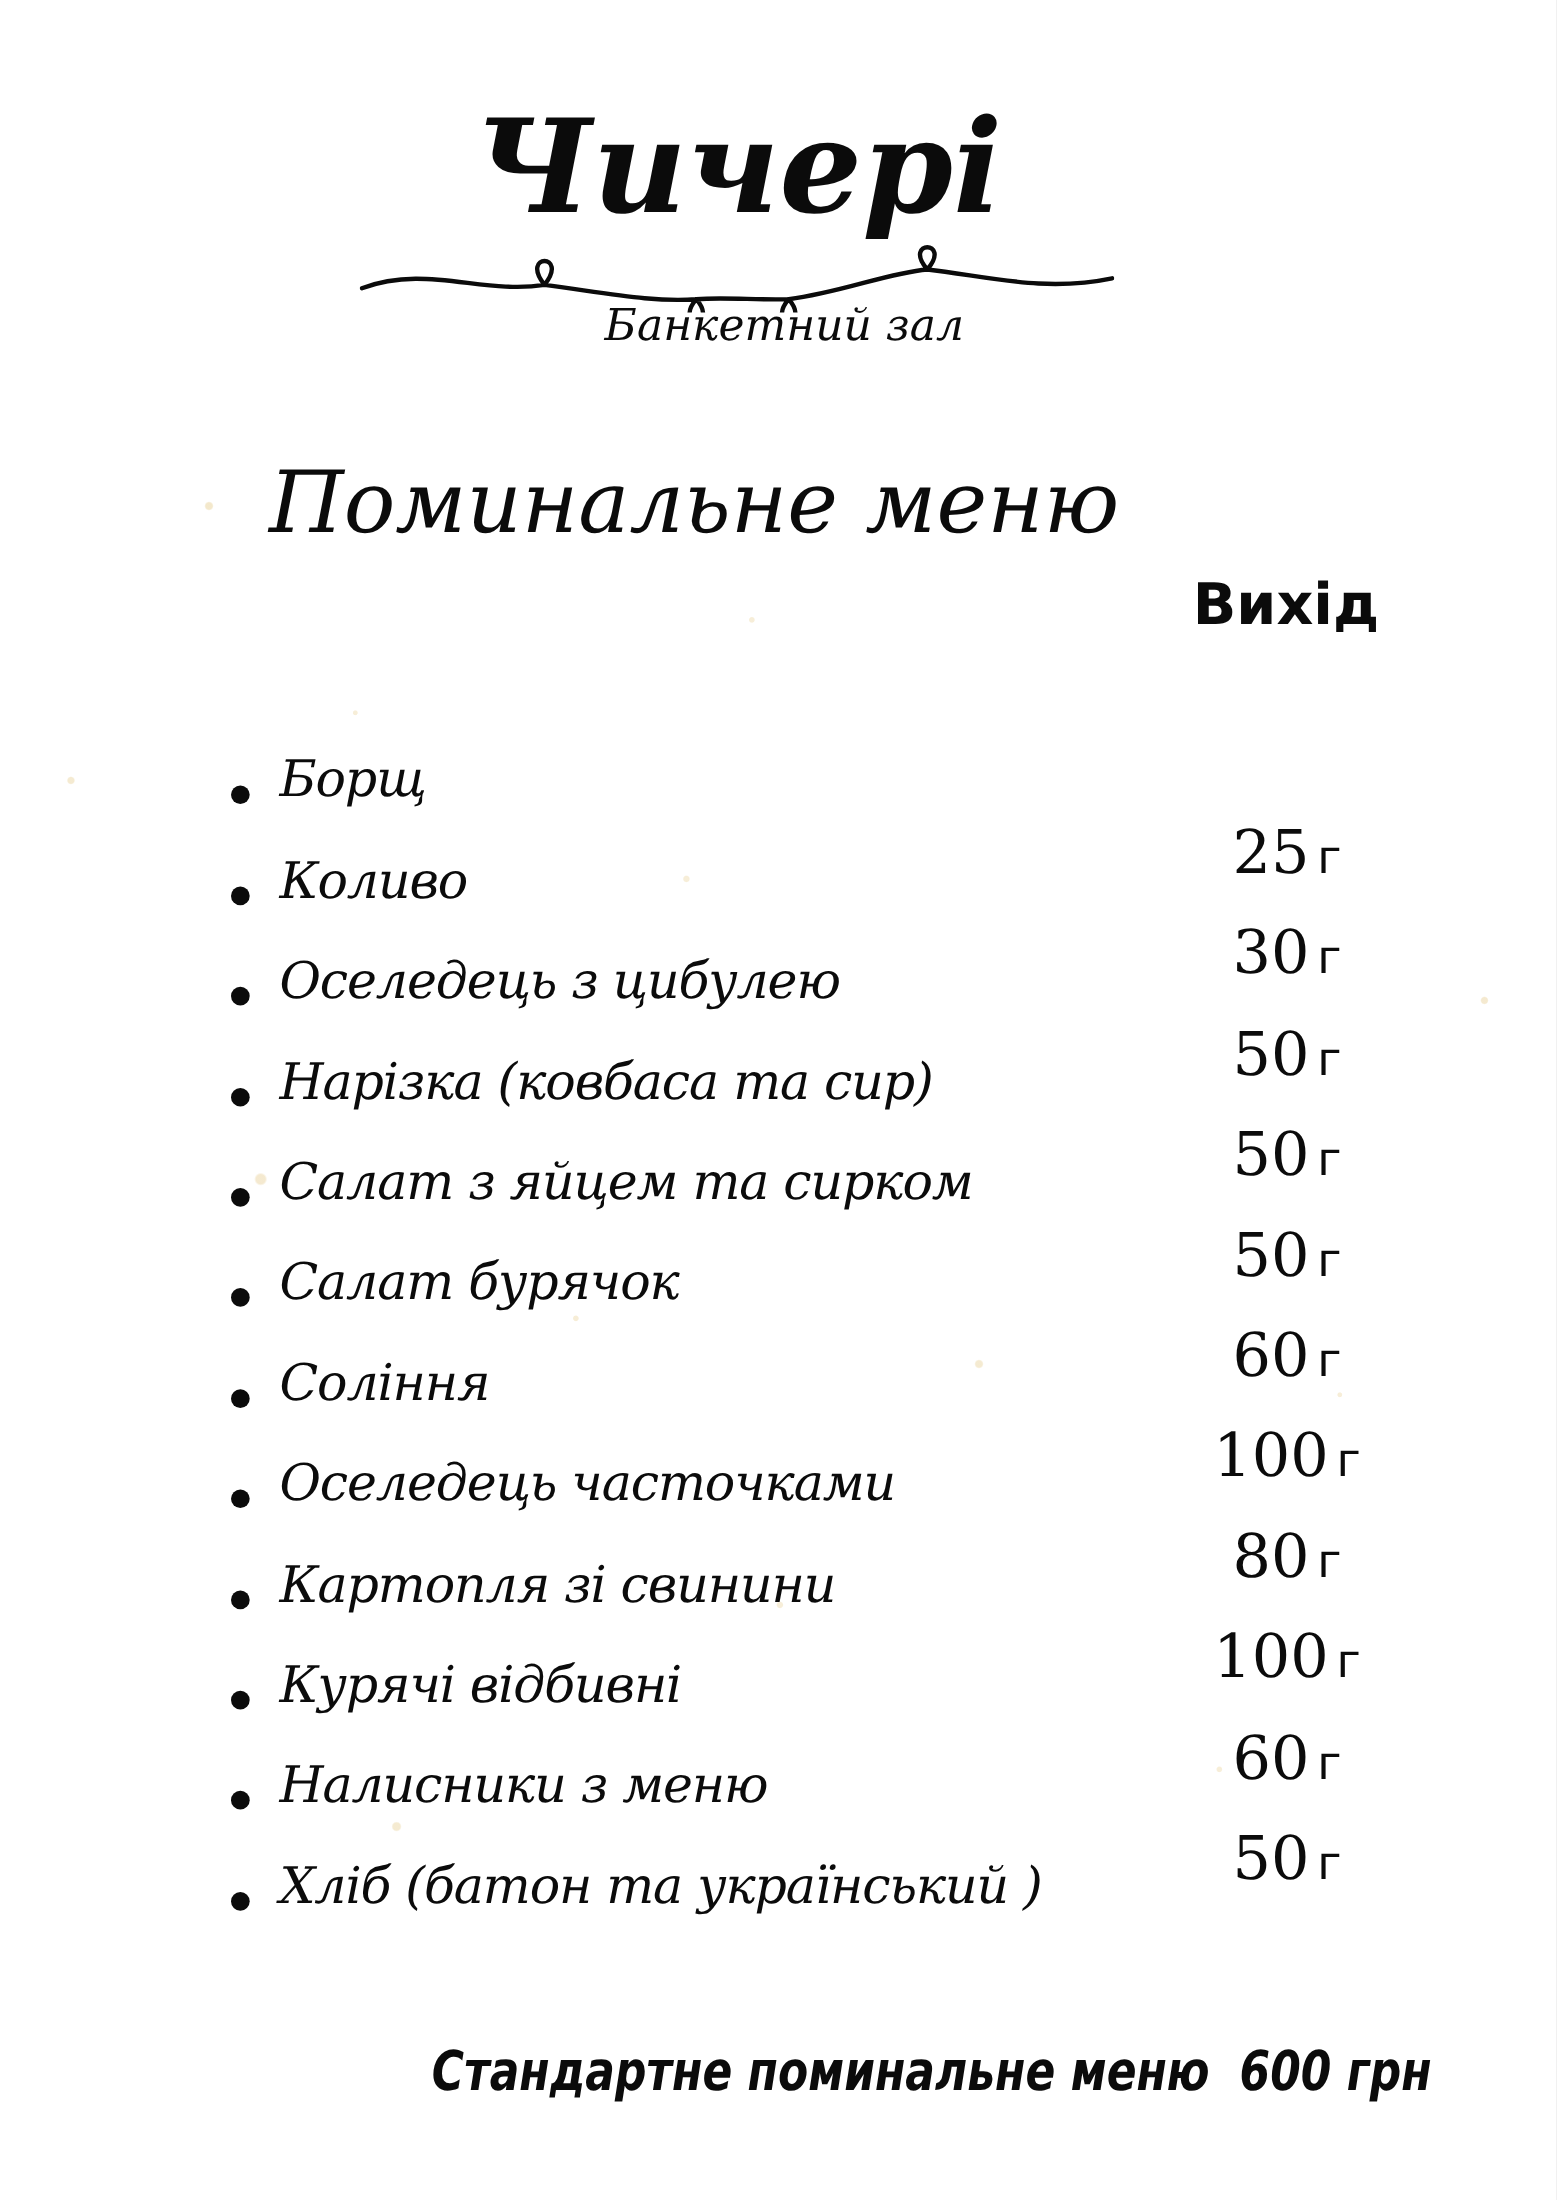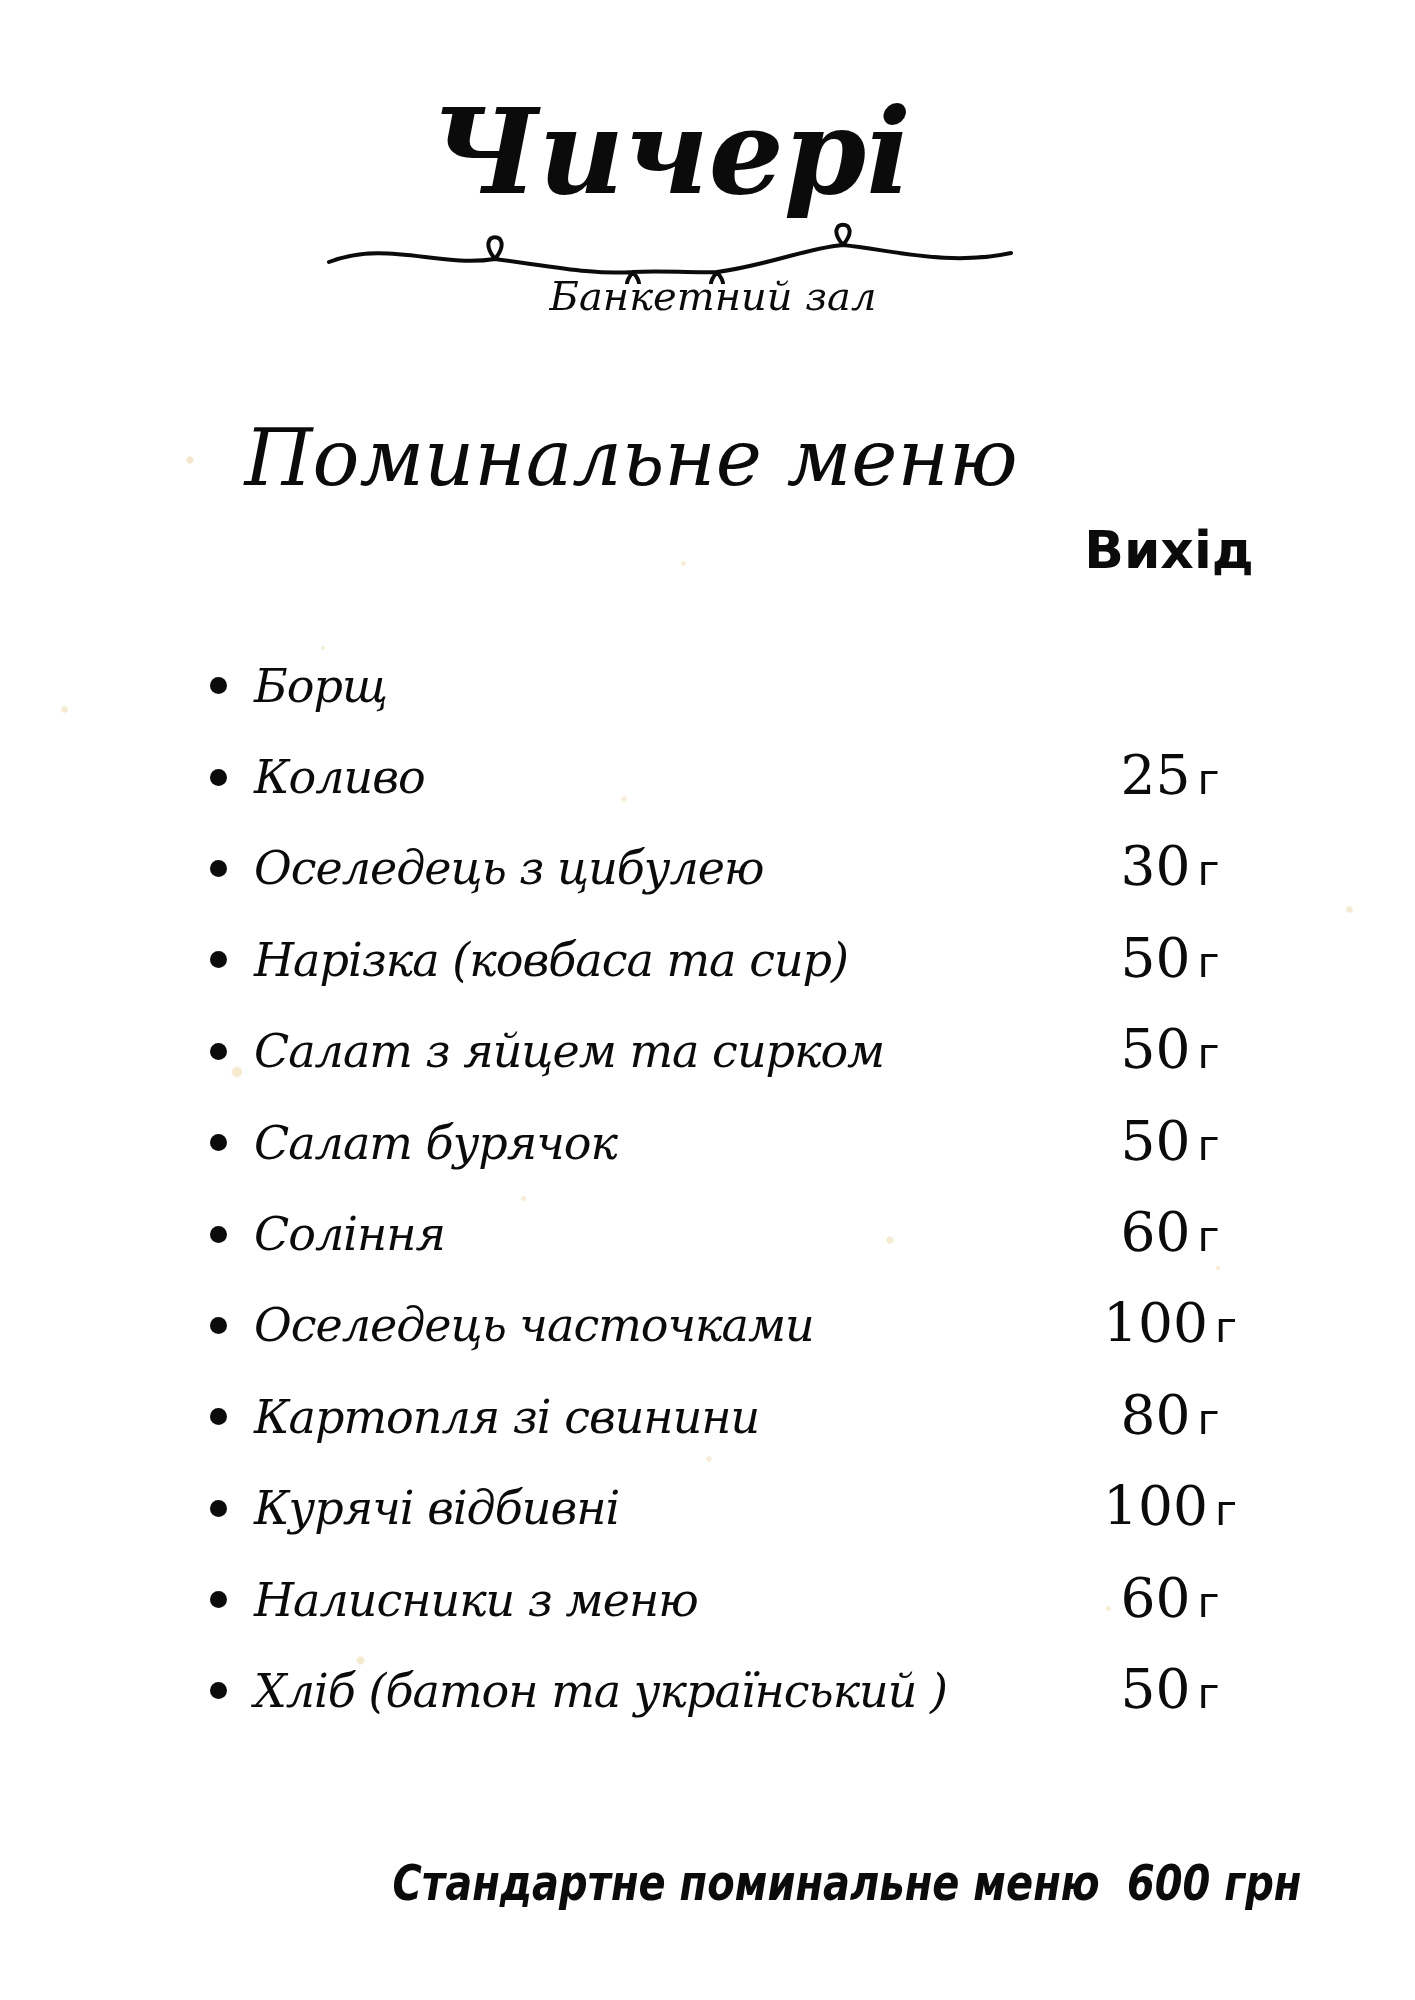--- a/index.html
+++ b/index.html
@@ -55,21 +55,21 @@
     font-style:italic;font-size:78px;line-height:1.2;white-space:nowrap;
   }
   .col-header{
     position:absolute;left:1169px;top:522px;transform:translateX(-50%);
     font-family:"DejaVu Sans", sans-serif;
     font-weight:bold;font-size:52px;line-height:1.1;white-space:nowrap;
   }
   .menu-list{position:absolute;left:0;top:640px;width:1415px;}
   .menu-row{
     position:relative;height:91.4px;
-    display:flex;align-items:center;
+    display:flex;align-items:flex-end;
   }
   .bullet{
     flex:none;width:17px;height:17px;border-radius:50%;
     background:#0b0b0b;margin-left:210px;
   }
   .item-name{
     margin-left:27px;
     font-style:italic;font-size:46px;letter-spacing:-1px;
     white-space:nowrap;line-height:1;
   }

